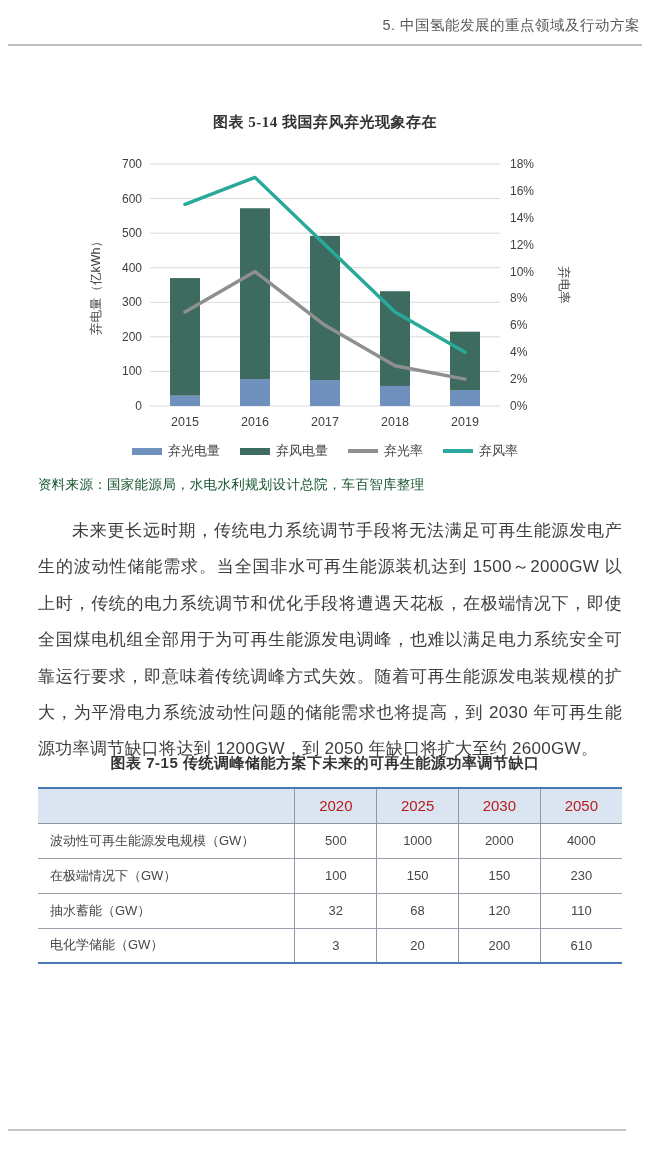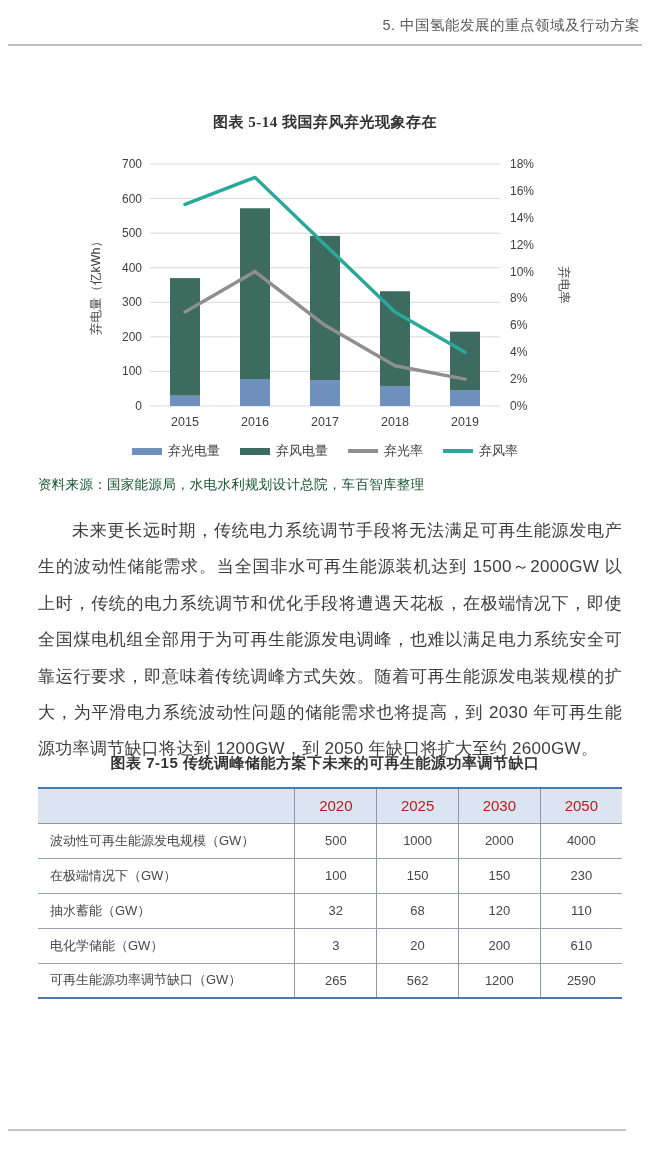--- a/index.html
+++ b/index.html
@@ -166,27 +166,20 @@
           <td>120</td>
           <td>110</td>
         </tr>
         <tr>
           <td class="row-label">电化学储能（GW）</td>
           <td>3</td>
           <td>20</td>
           <td>200</td>
           <td>610</td>
         </tr>
-        <tr>
-          <td class="row-label">可再生能源功率调节缺口（GW）</td>
-          <td>265</td>
-          <td>562</td>
-          <td>1200</td>
-          <td>2590</td>
-        </tr>
       </tbody>
   </table>
 
 
   <div class="footer-rule"></div>
   <div class="footer-page">55</div>
 
 </div>
 
 </body></html>

